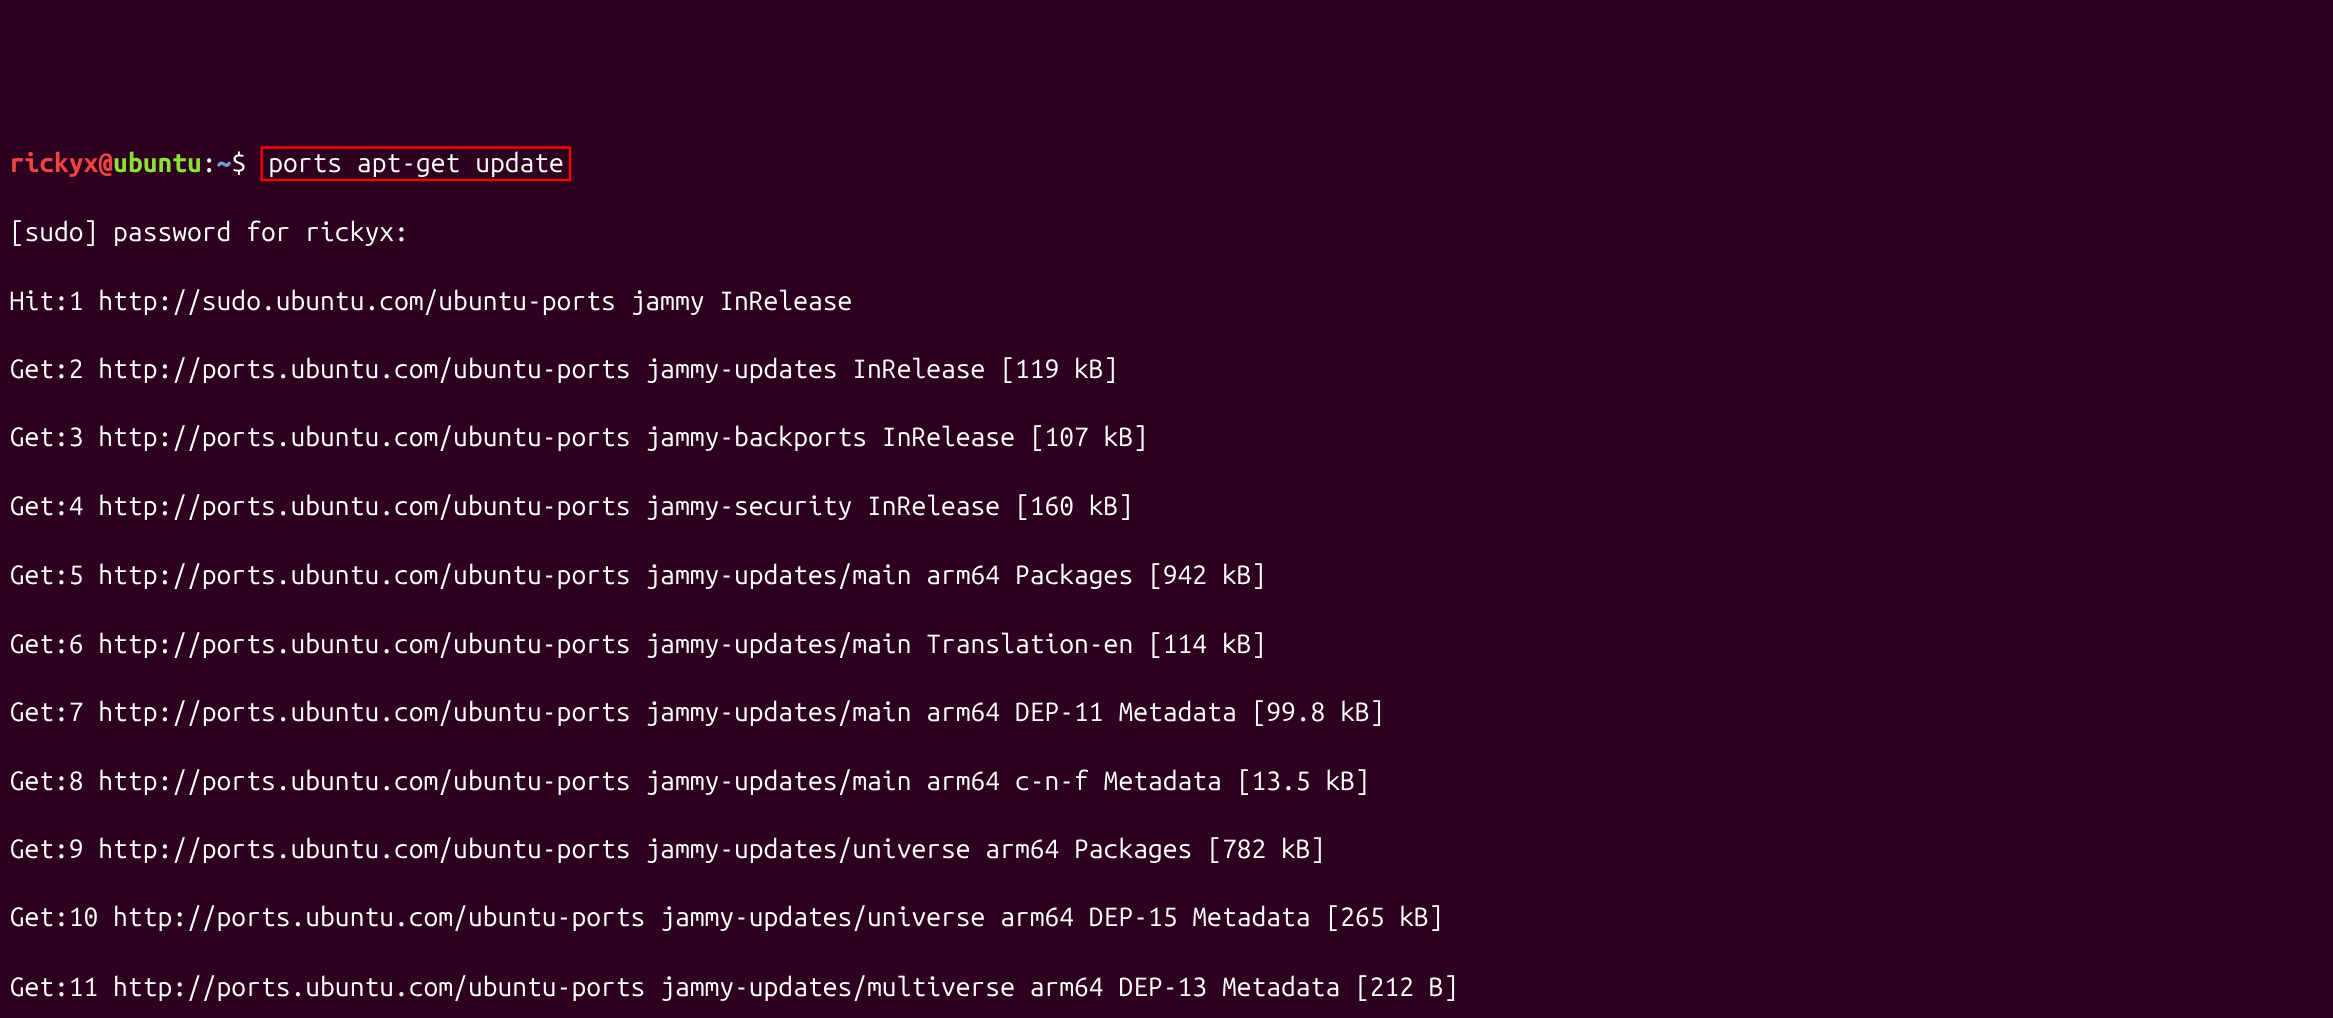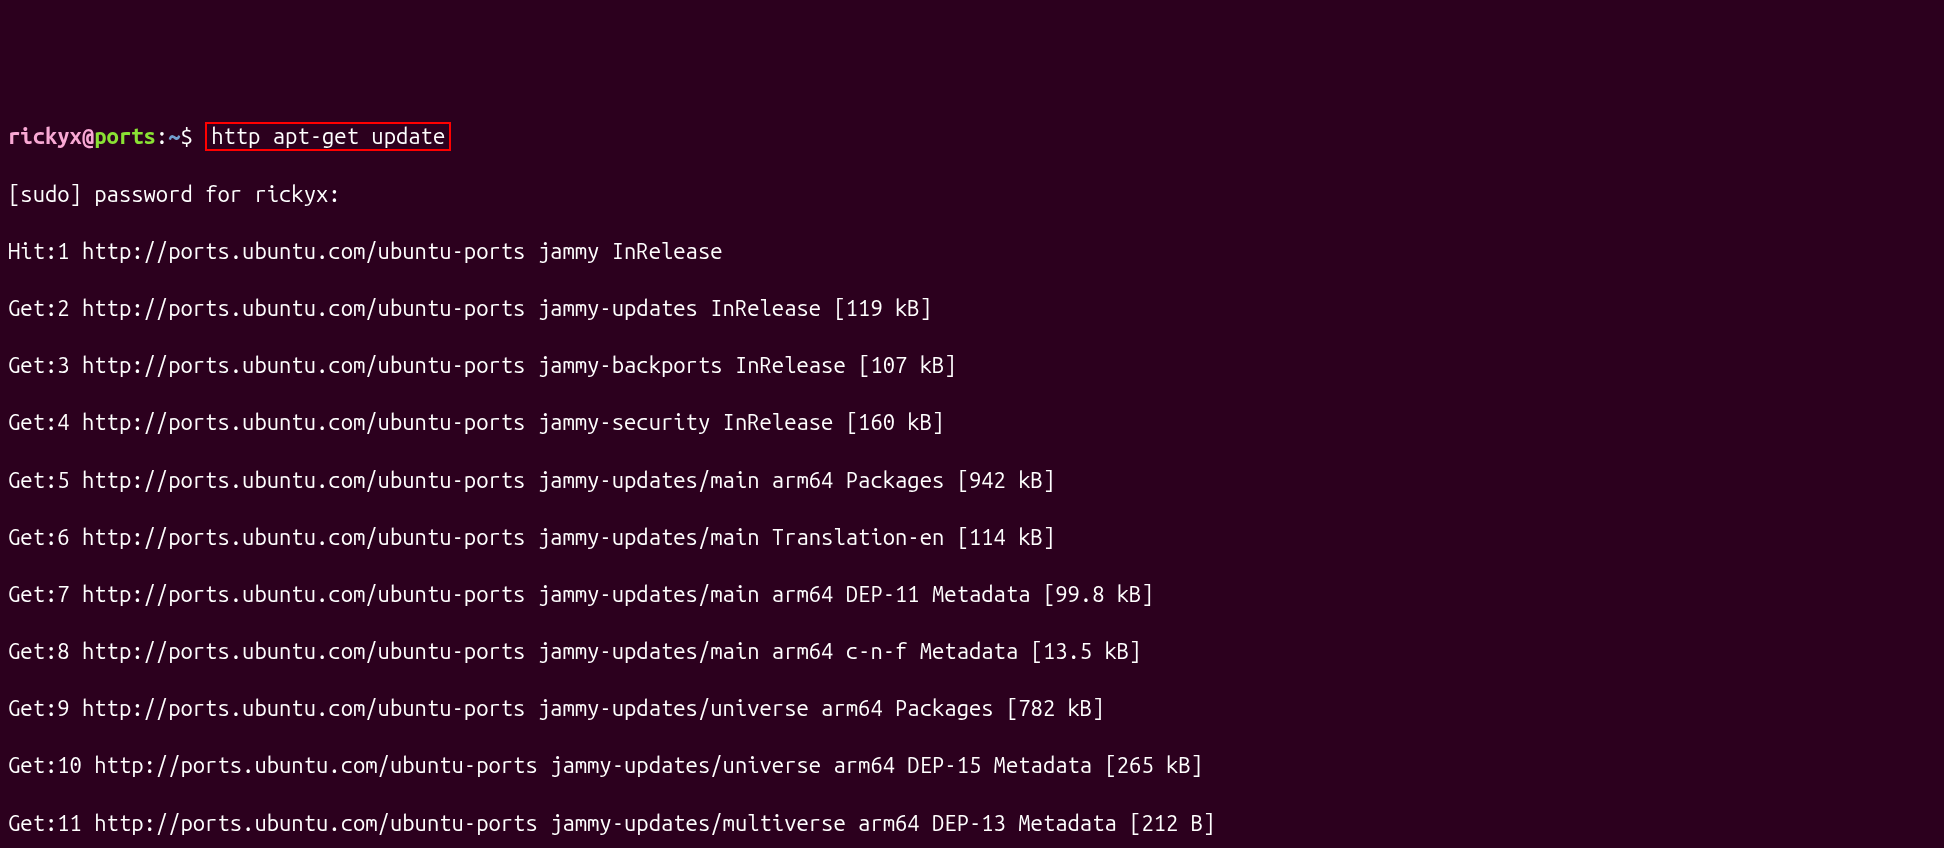--- a/index.html
+++ b/index.html
@@ -8,39 +8,39 @@
     background-color: #2c001e;
     font-family: "Ubuntu Mono", "DejaVu Sans Mono", "Consolas", monospace;
     font-size: 22px;
     line-height: 1.3;
     color: #ffffff;
     white-space: pre;
     width: 1944px;
     box-sizing: border-box;
   }
   .term-line { display: block; }
-  .user { color: #f9a8d4; font-weight: bold; }
+  .user { color: #ef4444; font-weight: bold; }
   .host { color: #8ae234; font-weight: bold; }
   .path { color: #729fcf; font-weight: bold; }
   .dollar { color: #ffffff; }
   .cmd-highlight {
     border: 2px solid #ff0000;
     padding: 0 4px;
     display: inline-block;
     line-height: 1.1;
   }
 </style>
 </head>
 <body>
 
 
 
-<span class="term-line"><span class="user">rickyx</span><span class="user">@</span><span class="host">ports</span><span>:</span><span class="path">~</span><span class="dollar">$ </span><span class="cmd-highlight">http apt-get update</span></span>
+<span class="term-line"><span class="user">rickyx</span><span class="user">@</span><span class="host">ubuntu</span><span>:</span><span class="path">~</span><span class="dollar">$ </span><span class="cmd-highlight">ports apt-get update</span></span>
 <span class="term-line">[sudo] password for rickyx:</span>
-<span class="term-line">Hit:1 http://ports.ubuntu.com/ubuntu-ports jammy InRelease</span>
+<span class="term-line">Hit:1 http://sudo.ubuntu.com/ubuntu-ports jammy InRelease</span>
 <span class="term-line">Get:2 http://ports.ubuntu.com/ubuntu-ports jammy-updates InRelease [119 kB]</span>
 <span class="term-line">Get:3 http://ports.ubuntu.com/ubuntu-ports jammy-backports InRelease [107 kB]</span>
 <span class="term-line">Get:4 http://ports.ubuntu.com/ubuntu-ports jammy-security InRelease [160 kB]</span>
 <span class="term-line">Get:5 http://ports.ubuntu.com/ubuntu-ports jammy-updates/main arm64 Packages [942 kB]</span>
 <span class="term-line">Get:6 http://ports.ubuntu.com/ubuntu-ports jammy-updates/main Translation-en [114 kB]</span>
 <span class="term-line">Get:7 http://ports.ubuntu.com/ubuntu-ports jammy-updates/main arm64 DEP-11 Metadata [99.8 kB]</span>
 <span class="term-line">Get:8 http://ports.ubuntu.com/ubuntu-ports jammy-updates/main arm64 c-n-f Metadata [13.5 kB]</span>
 <span class="term-line">Get:9 http://ports.ubuntu.com/ubuntu-ports jammy-updates/universe arm64 Packages [782 kB]</span>
 <span class="term-line">Get:10 http://ports.ubuntu.com/ubuntu-ports jammy-updates/universe arm64 DEP-15 Metadata [265 kB]</span>
 <span class="term-line">Get:11 http://ports.ubuntu.com/ubuntu-ports jammy-updates/multiverse arm64 DEP-13 Metadata [212 B]</span>

